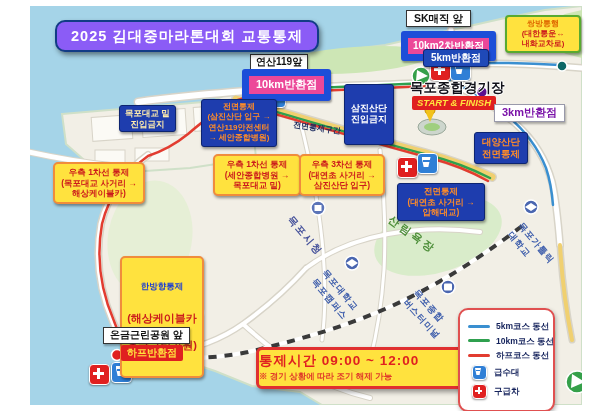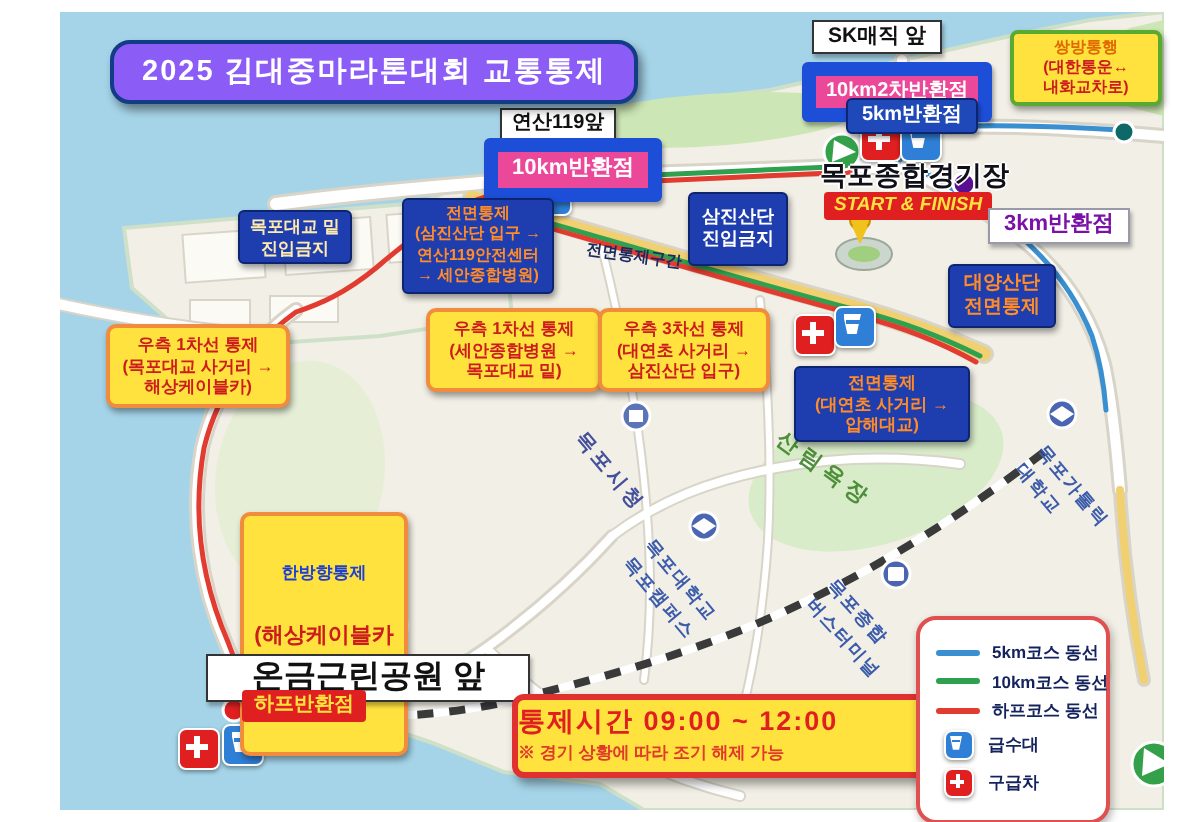--- a/index.html
+++ b/index.html
@@ -208,21 +208,21 @@
   <div class="box z3" style="left:505px;top:15px;width:76px;background:#ffe23e;border:2px solid #58aa30;border-radius:4px;
               text-align:center;padding:2px 2px;box-shadow:1px 2px 3px rgba(0,0,0,.4);">
     <div class="pre" style="font-size:8px;font-weight:bold;color:#e06a00;">쌍방통행</div>
     <div class="pre" style="font-size:8px;font-weight:bold;color:#cc1c1c;">(대한통운↔
 내화교차로)</div>
   </div>
 
   <div class="box white-box z3" style="left:250px;top:54px;font-size:10px;padding:1px 5px;">연산119앞</div>
   <div class="box green-box z3" style="left:242px;top:69px;font-size:11px;padding:2px 7px;">10km반환점</div>
 
-  <div class="box navy white-text z3 pre" style="left:344px;top:96px;font-size:9px;padding:6px 6px;">삼진산단
+  <div class="box navy white-text z3 pre" style="left:344px;top:84px;font-size:9px;padding:18px 6px;">삼진산단
 진입금지</div>
 
   <div class="box z3" style="left:410px;top:80px;font-size:13.5px;font-weight:bold;color:#101018;
               text-shadow:1px 0 0 #fff,-1px 0 0 #fff,0 1px 0 #fff,0 -1px 0 #fff;">목포종합경기장</div>
   <div class="box red-box z3" style="left:412px;top:96px;font-size:9.5px;font-style:italic;padding:1px 5px;">START &amp; FINISH</div>
 
   <div class="box white-box z3" style="left:494px;top:104px;font-size:11px;padding:1px 7px;color:#7a12a8;border-color:#99a;">3km반환점</div>
 
   <div class="box navy z3 pre" style="left:474px;top:132px;font-size:9.5px;padding:3px 7px;">대양산단
 전면통제</div>
@@ -248,21 +248,21 @@
   <div class="box navy z3 pre" style="left:397px;top:183px;width:88px;font-size:8.5px;padding:2px 2px;">전면통제
 (대연초 사거리 →
 압해대교)</div>
 
   <div class="box yellow-box z3" style="left:120px;top:256px;width:84px;padding:3px 2px;">
     <div style="font-size:8.5px;font-weight:bold;color:#1f3fd0;">한방향통제</div>
     <div class="pre" style="font-size:11px;font-weight:bold;color:#cc1c1c;">(해상케이블카 →
 온금근린공원)</div>
   </div>
 
-  <div class="box white-box z3" style="left:103px;top:327px;font-size:16px;padding:1px 22px;">온금근린공원 앞</div>
+  <div class="box white-box z3" style="left:103px;top:327px;font-size:10px;padding:1px 6px;">온금근린공원 앞</div>
   <div class="box red-box z3" style="left:121px;top:345px;font-size:10px;padding:1.5px 6px;">하프반환점</div>
 
   <div class="box time-box z4" style="left:256px;top:347px;width:208px;">
     <div class="time-title">통제시간 09:00 ~ 12:00</div>
     <div class="time-sub">※ 경기 상황에 따라 조기 해제 가능</div>
   </div>
 
   <div class="box legend" style="left:458px;top:308px;width:97px;">
     <div class="legend-row">
       <div class="sw" style="background:#3a8fd0;"></div>

